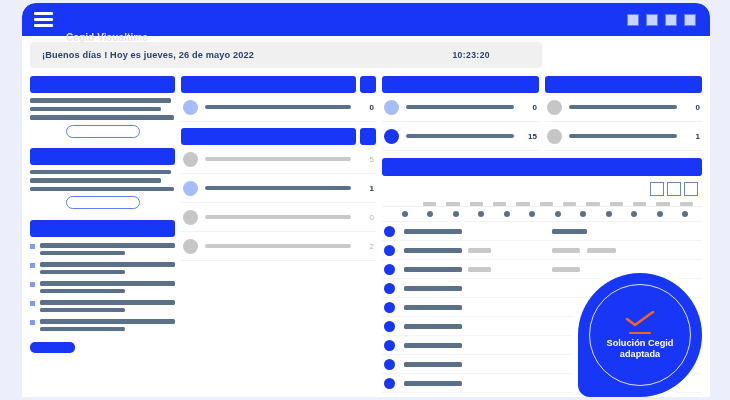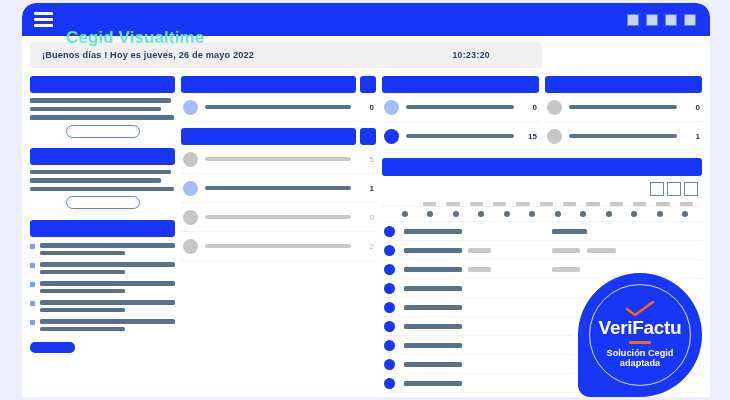--- a/index.html
+++ b/index.html
@@ -29,22 +29,22 @@
     align-items: center;
     padding: 0 10px 0 12px;
   }
   .hamburger {
     width: 19px; height: 15px;
     display: flex; flex-direction: column; justify-content: space-between;
     margin-right: 13px;
   }
   .hamburger i { display: block; height: 2.6px; background: #fff; border-radius: 1px; }
   .app-title {
-    color: #5eead4;
-    font-size: 17px;
+    color: #e5e5e5;
+    font-size: 10px;
     font-weight: bold;
     letter-spacing: .1px;
     margin-top: 36px;
   }
   .appbar-tools { margin-left: auto; display: flex; gap: 7px; padding-right: 4px; }
   .tool-sq {
     width: 12px; height: 12px;
     background: #c9d4fb;
     border: 1.6px solid #5d7df9;
   }
@@ -503,20 +503,19 @@
     </div>
   </div>
 
   <div class="badge">
     <div class="bubble"></div>
     <div class="ring"></div>
     <div class="content">
       <svg class="check-ico" viewBox="0 0 30 16">
         <path d="M2 8 L10 14 L28 1" stroke="#f4651f" stroke-width="2.6" fill="none" stroke-linecap="round" stroke-linejoin="round"></path>
       </svg>
-      <div class="badge-title">VeriFactu</div>
       <div class="badge-rule"></div>
       <div class="badge-sub">Solución Cegid</div>
       <div class="badge-sub">adaptada</div>
     </div>
   </div>
 
 </div>
 
 </body></html>

